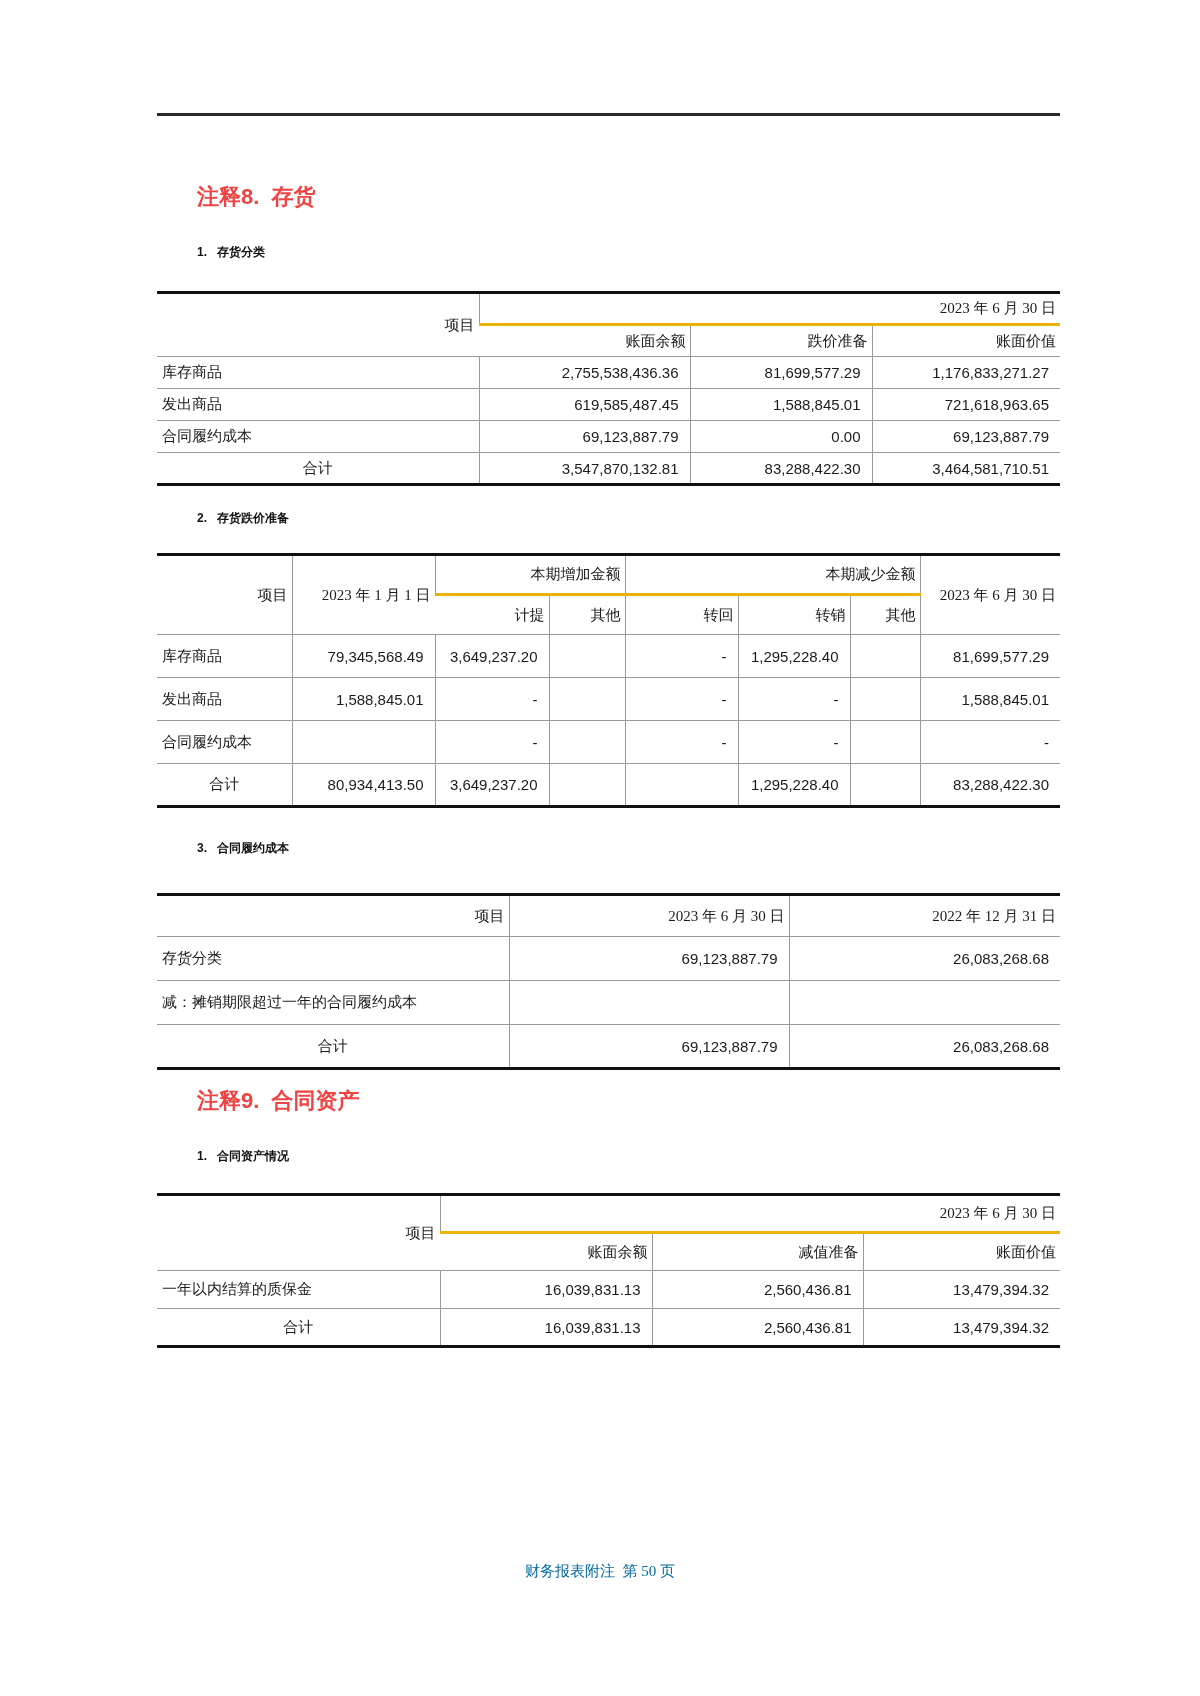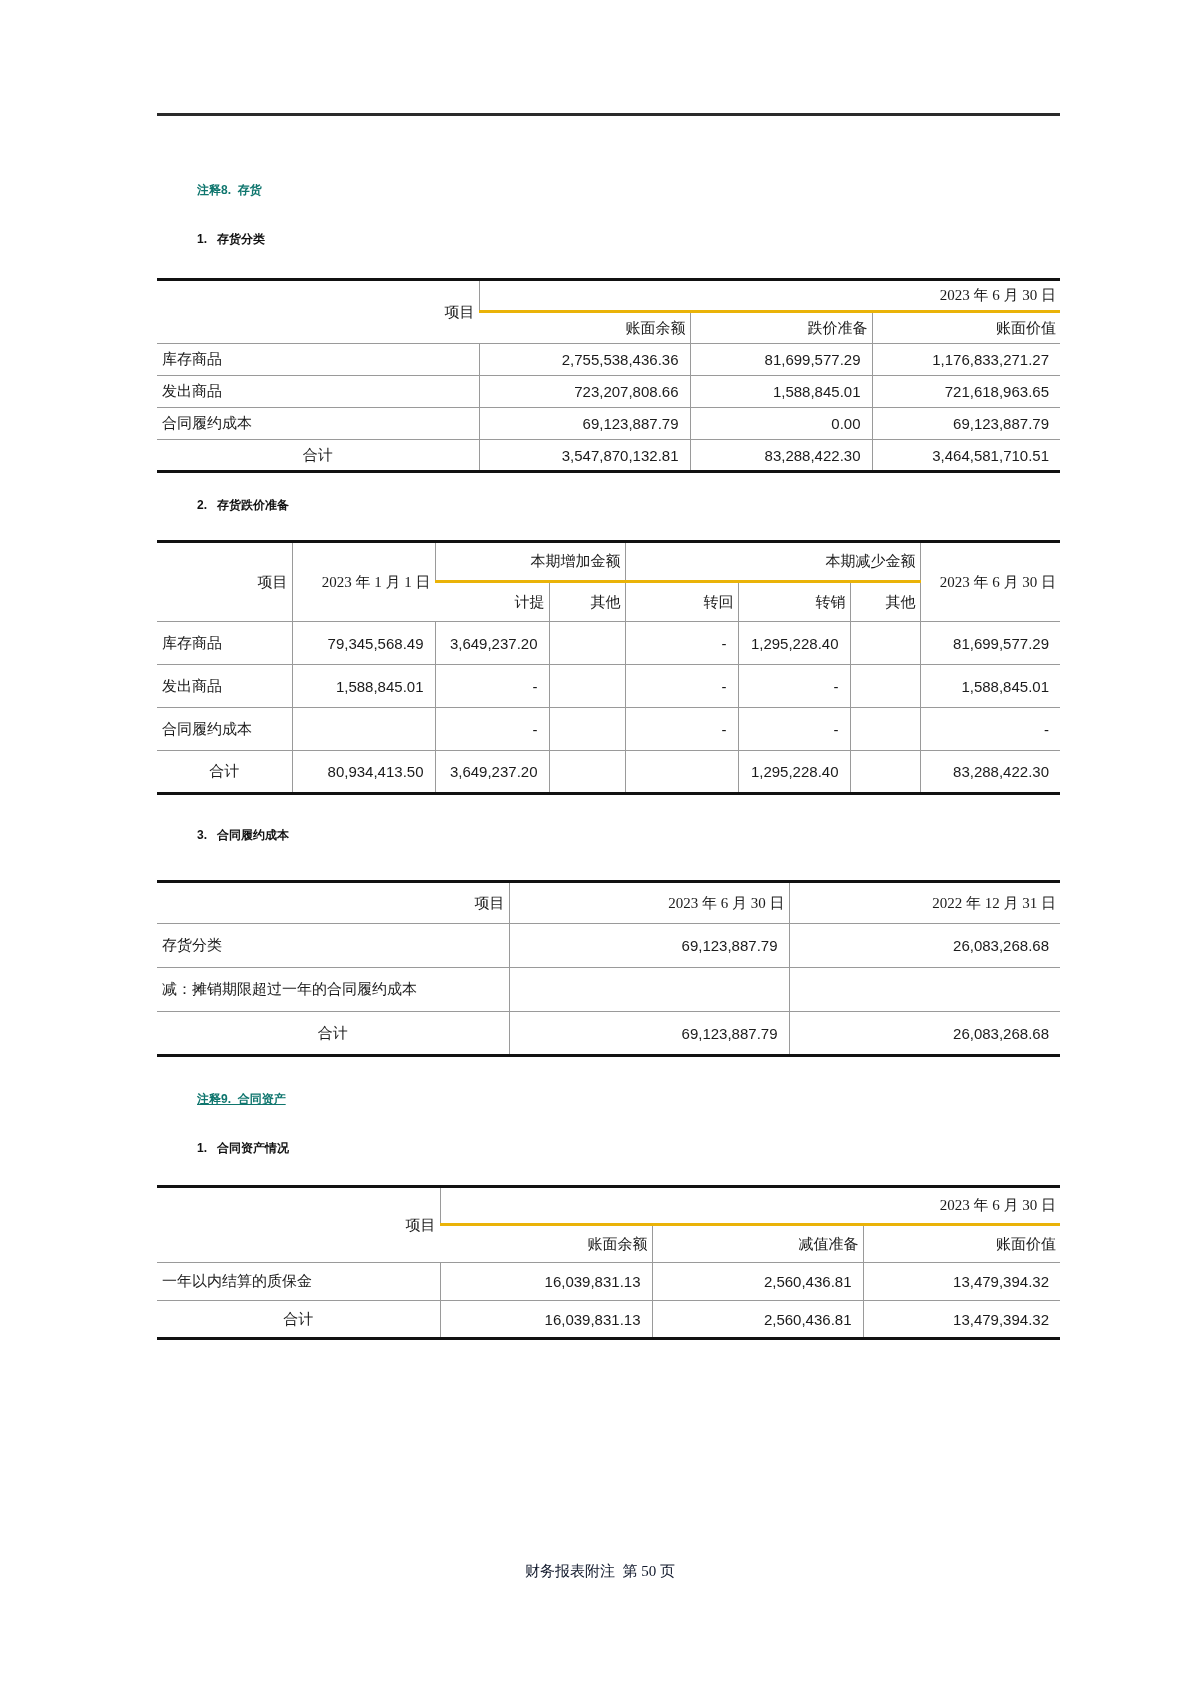--- a/index.html
+++ b/index.html
@@ -10,21 +10,21 @@
     font-family:"Liberation Serif","DejaVu Serif",serif;
     color:#1b1b1b;
     overflow:hidden;
   }
   .content { margin-left:157px; width:903px; }
   .top-rule { margin-top:113px; height:3px; background:#2a2a2a; }
 
   .h-note {
     margin:66px 0 0 40px;
     font-family:"Liberation Sans","DejaVu Sans",sans-serif;
-    font-weight:bold; font-size:12px; color:#0f766e;
+    font-weight:bold; font-size:22px; color:#ef4444;
     white-space:pre;
   }
   .h-sub {
     margin:32px 0 0 40px;
     font-family:"Liberation Sans","DejaVu Sans",sans-serif;
     font-weight:bold; font-size:12px; color:#111;
     white-space:pre;
   }
 
   table.fin {
@@ -71,21 +71,21 @@
   #table4 tr { height:38px; }
 
   #table1 { margin-top:30px; }
   #table2 { margin-top:26px; }
   #table3 { margin-top:36px; }
   #table4 { margin-top:28px; }
 
   .footer {
     position:absolute; left:0; top:1562px; width:1200px;
     text-align:center;
-    font-size:15px; color:#0f172a;
+    font-size:15px; color:#0369a1;
     font-family:"Liberation Serif","DejaVu Serif",serif;
     white-space:pre;
   }
 </style>
 </head>
 <body>
 
 <div class="page">
   <div class="content">
 
@@ -114,21 +114,21 @@
       </thead>
       <tbody>
           <tr>
             <td class="c-label">库存商品</td>
             <td class="c-num">2,755,538,436.36</td>
             <td class="c-num">81,699,577.29</td>
             <td class="c-num">1,176,833,271.27</td>
           </tr>
           <tr>
             <td class="c-label">发出商品</td>
-            <td class="c-num">723,207,808.66</td>
+            <td class="c-num">619,585,487.45</td>
             <td class="c-num">1,588,845.01</td>
             <td class="c-num">721,618,963.65</td>
           </tr>
           <tr>
             <td class="c-label">合同履约成本</td>
             <td class="c-num">69,123,887.79</td>
             <td class="c-num">0.00</td>
             <td class="c-num">69,123,887.79</td>
           </tr>
           <tr>
@@ -240,21 +240,21 @@
             <td class="c-num"></td>
           </tr>
           <tr>
             <td class="c-label center">合计</td>
             <td class="c-num">69,123,887.79</td>
             <td class="c-num">26,083,268.68</td>
           </tr>
         </tbody>
     </table>
 
-    <div class="h-note" style="margin-top:34px;text-decoration:underline;">注释9.  合同资产</div>
+    <div class="h-note" style="margin-top:16px;">注释9.  合同资产</div>
     <div class="h-sub">1.   合同资产情况</div>
 
     <table class="fin" id="table4">
       <colgroup>
           <col style="width:283px">
           <col style="width:212px">
           <col style="width:211px">
           <col style="width:197px">
         </colgroup>
       <thead>

